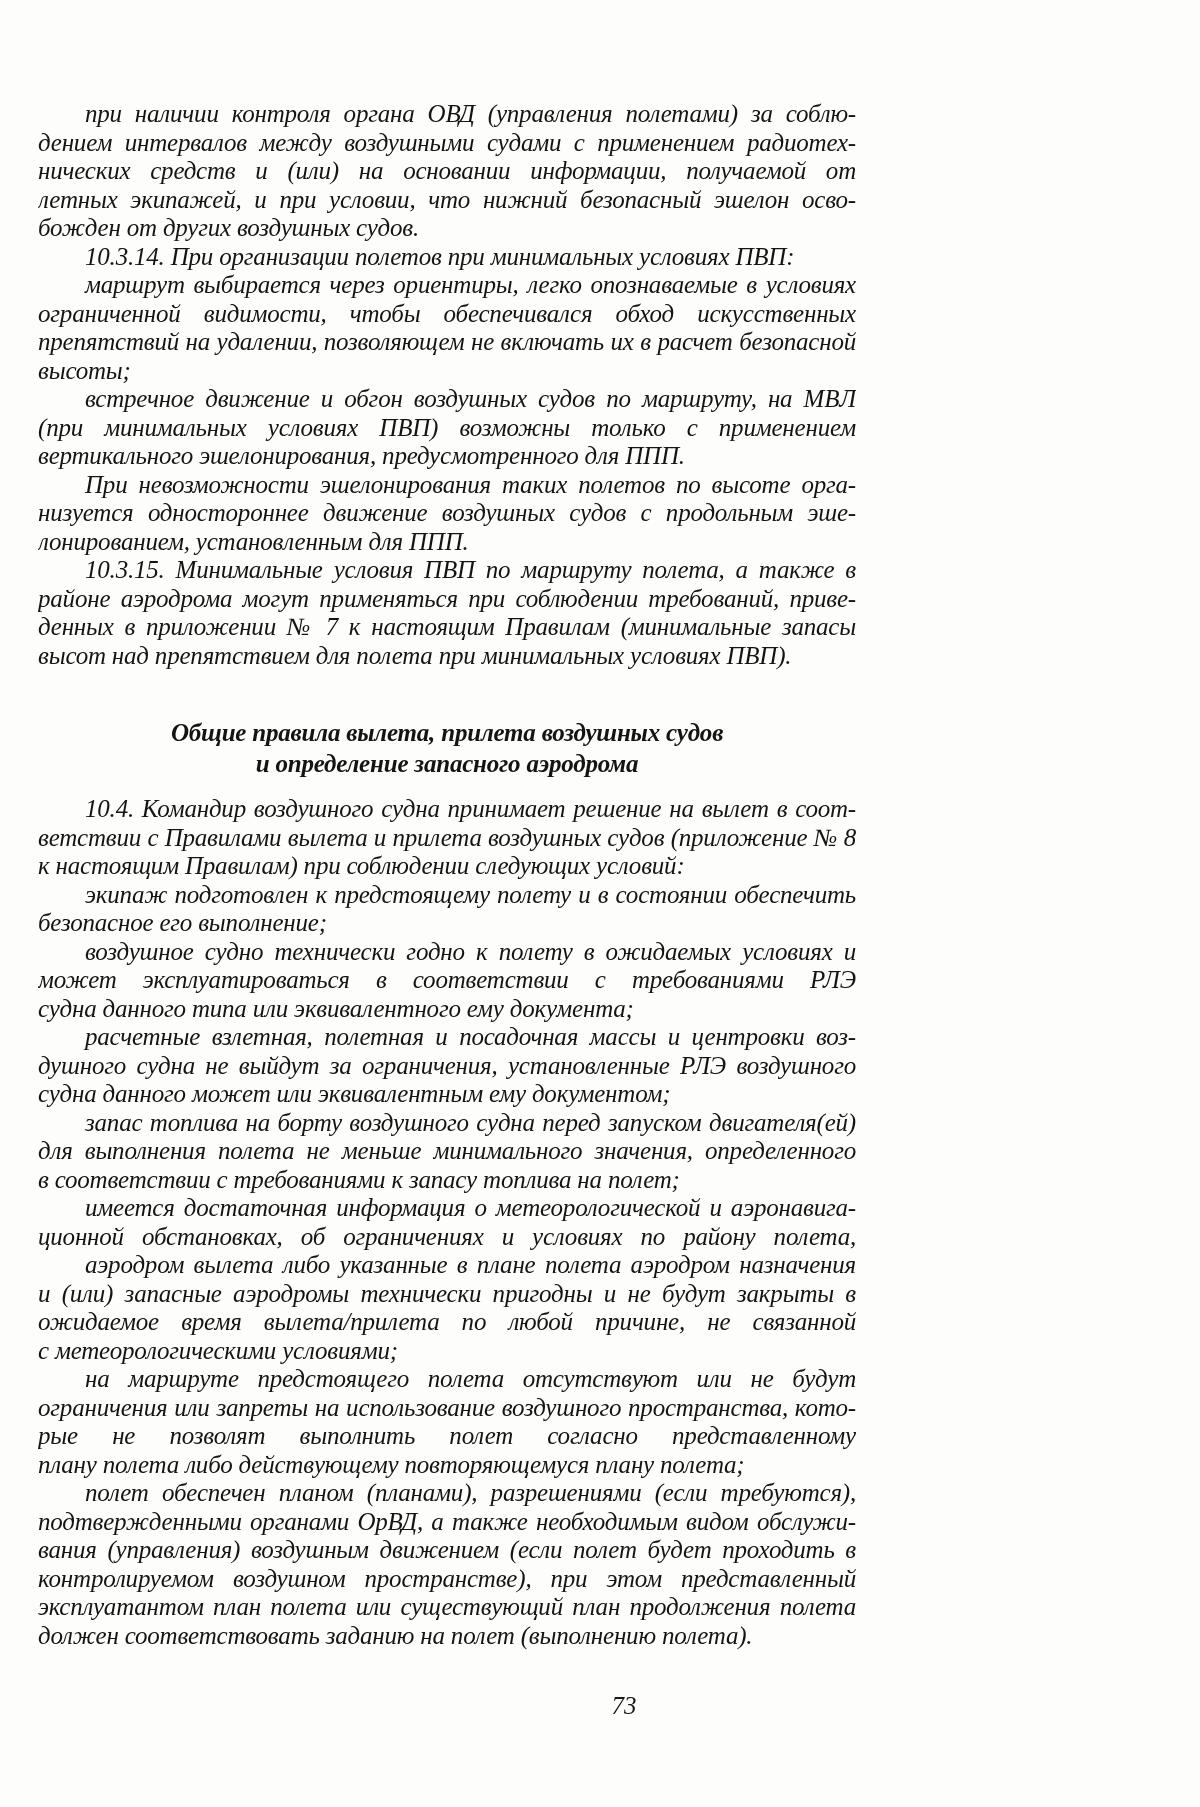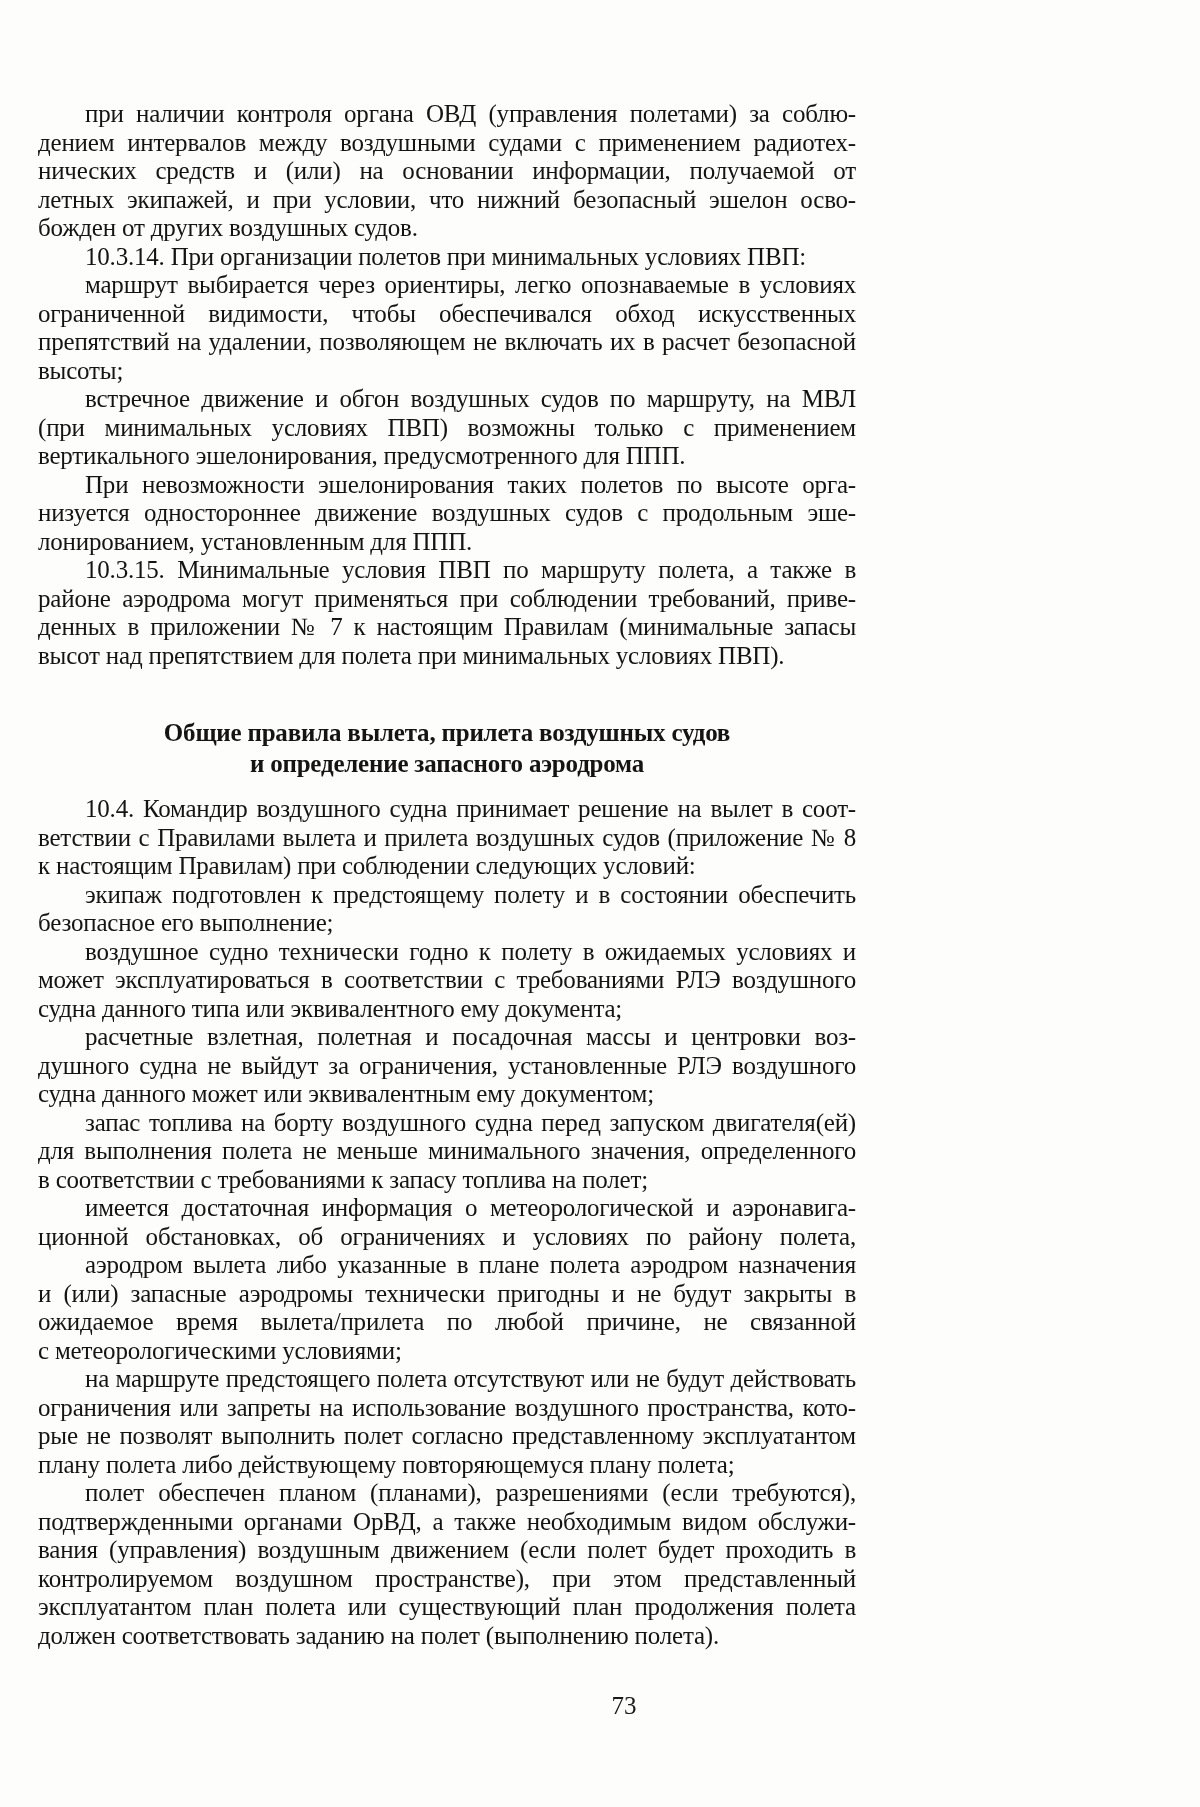--- a/index.html
+++ b/index.html
@@ -8,20 +8,21 @@
     background: #e8e8e8;
     font-family: "Liberation Serif", serif;
   }
   .page {
     position: relative;
     width: 1200px;
     height: 1807px;
     background: #fdfdfc;
     color: #151413;
     overflow: hidden;
+    font-style: italic;
   }
   .text-block {
     position: absolute;
     left: 38px;
     top: 100px;
     width: 818px;
   }
   .para { margin: 0; }
   .line {
     font-size: 25px;

